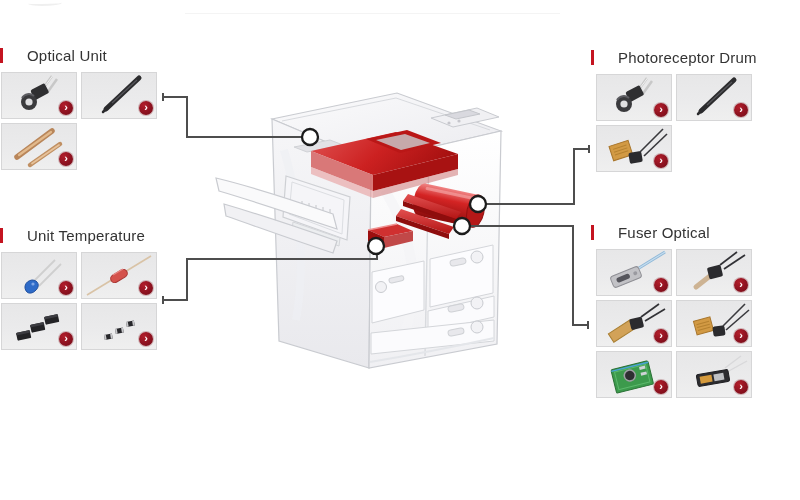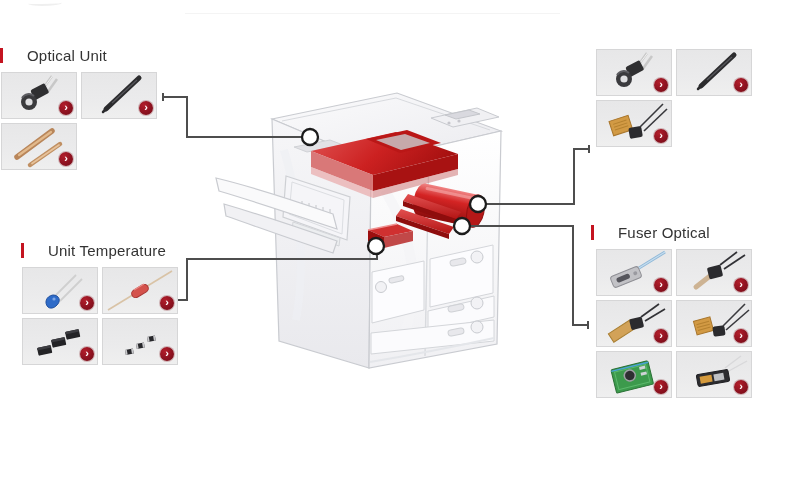--- a/index.html
+++ b/index.html
@@ -195,21 +195,21 @@
         <line x1="50" y1="7" x2="15" y2="33" stroke="#b9865a" stroke-width="5.5" stroke-linecap="round"></line>
         <line x1="49" y1="8" x2="17" y2="31" stroke="#e2b98c" stroke-width="2.2" stroke-linecap="round"></line>
         <line x1="58" y1="20" x2="28" y2="41" stroke="#c09063" stroke-width="4.5" stroke-linecap="round"></line>
         <line x1="57" y1="21" x2="30" y2="39.5" stroke="#e7c29a" stroke-width="1.8" stroke-linecap="round"></line>
       </svg>
       <div class="more-btn">›</div>
     </div>
   </div>
 </div>
 
-<div class="section left" style="left:0;top:242px;padding-left:21px;">
+<div class="section left" style="left:0;top:227px;">
   <div class="section-title">
     <span class="accent-bar"></span>
     <span class="title-text">Unit Temperature</span>
   </div>
   <div class="tiles">
     <div class="tile">
       <svg viewBox="0 0 74 45">
         <line x1="31" y1="29" x2="53" y2="7" stroke="#cfcfcf" stroke-width="1.8"></line>
         <line x1="37" y1="33" x2="59" y2="11" stroke="#cfcfcf" stroke-width="1.8"></line>
         <path d="M25,39 C21,35 23,28 30,27 C36,27 39,33 33,38 C31,40 27,41 25,39 Z" fill="#2e6bc8" stroke="#1f4f9e" stroke-width="1"></path>
@@ -259,20 +259,24 @@
             <rect width="1.8" height="5" fill="#c9c9cc"></rect>
             <rect x="6.2" width="1.8" height="5" fill="#c9c9cc"></rect>
           </g>
       </svg>
       <div class="more-btn">›</div>
     </div>
   </div>
 </div>
 
 <div class="section right" style="left:591px;top:49px;">
+  <div class="section-title">
+    <span class="accent-bar"></span>
+    <span class="title-text">Photoreceptor Drum</span>
+  </div>
   <div class="tiles">
     <div class="tile">
       <svg viewBox="0 0 74 45">
         <line x1="40" y1="17" x2="50" y2="3" stroke="#c8c8c8" stroke-width="2.5"></line>
         <line x1="45" y1="20" x2="55" y2="6" stroke="#c8c8c8" stroke-width="2.5"></line>
         <line x1="40.5" y1="16.5" x2="50.5" y2="3" stroke="#f2f2f2" stroke-width="1"></line>
         <rect x="30" y="13" width="16" height="11" rx="2" fill="#2f2f31" transform="rotate(-28 38 19)"></rect>
         <circle cx="27" cy="29" r="8" fill="#3a3a3d"></circle>
         <path d="M20,25 A8,8 0 0 1 32,23" stroke="#5d5d62" stroke-width="2" fill="none"></path>
         <circle cx="27" cy="29" r="3.6" fill="#dfdfe1"></circle>

